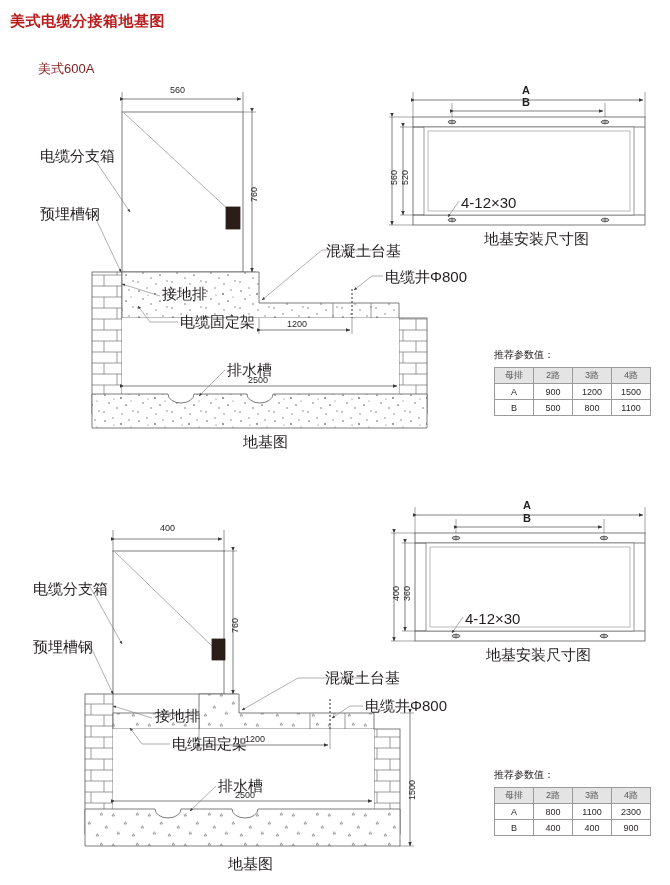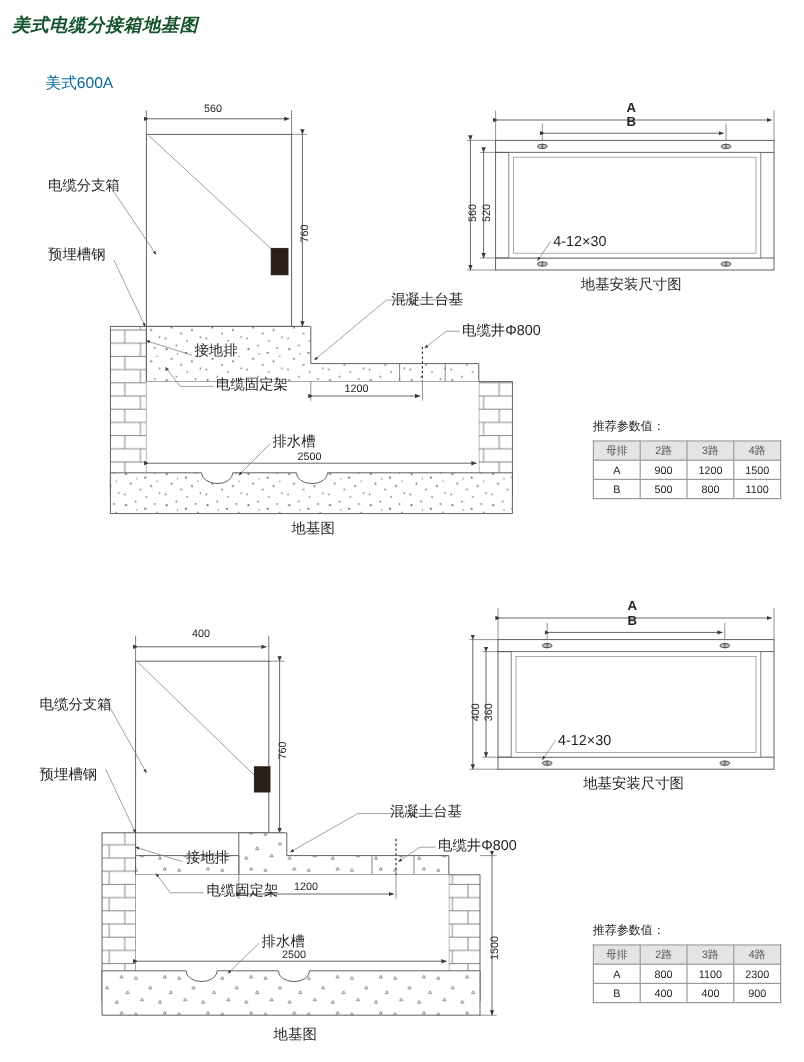--- a/index.html
+++ b/index.html
@@ -10,35 +10,35 @@
   }
   .page{position:relative;width:670px;height:885px;}
 
   .page-title{
     position:absolute;left:10px;top:12px;
     font-size:15px;font-weight:bold;letter-spacing:.5px;
     color:#00a0e9;white-space:nowrap;
   }
 
   .section-title{
-    position:absolute;font-size:13px;color:#0369a1;white-space:nowrap;
+    position:absolute;font-size:13px;color:#7f1d1d;white-space:nowrap;
   }
   #sec1-title{left:38px;top:60px;}
 
   
   .canvas{position:absolute;left:0;top:0;}
 
   
   .lbl{
-    position:absolute;font-size:12px;color:#231f20;white-space:nowrap;
+    position:absolute;font-size:15px;color:#231f20;white-space:nowrap;
     line-height:1;
   }
   .lbl.dim{font-size:9px;}
   .lbl.vert{transform:rotate(-90deg);transform-origin:left top;}
-  .lbl.cap{font-size:12px;}
+  .lbl.cap{font-size:15px;}
   .lbl.ab{font-size:11px;font-weight:bold;}
 
   
   .param-block{position:absolute;}
   .param-title{font-size:10px;color:#231f20;margin-bottom:5px;white-space:nowrap;margin-top:20px;}
   table.param{
     border-collapse:collapse;font-size:9px;color:#231f20;
   }
   table.param td,table.param th{
     border:1px solid #9a9a9a;
@@ -46,21 +46,21 @@
     font-weight:normal;padding:0;
   }
   table.param thead th{background:#e4e4e4;color:#555;}
   table.param tbody td:first-child{background:#ffffff;}
 </style>
 </head>
 <body>
 
 <div class="page">
 
-  <div class="page-title" style="color: #14532d; font-style: italic;">美式电缆分接箱地基图</div>
+  <div class="page-title" style="color: #b91c1c;">美式电缆分接箱地基图</div>
 
   <div class="section-title" id="sec1-title">美式600A</div>
 
   <svg class="canvas" width="670" height="885">
     <defs>
       <marker id="ar" markerWidth="7" markerHeight="7" refX="6" refY="2.6" orient="auto">
         <path d="M0,0 L6.5,2.6 L0,5.2 z" fill="#3a3a3a"></path>
       </marker>
       <marker id="arS" markerWidth="6" markerHeight="6" refX="5" refY="2.2" orient="auto">
         <path d="M0,0 L5.5,2.2 L0,4.4 z" fill="#3a3a3a"></path>

